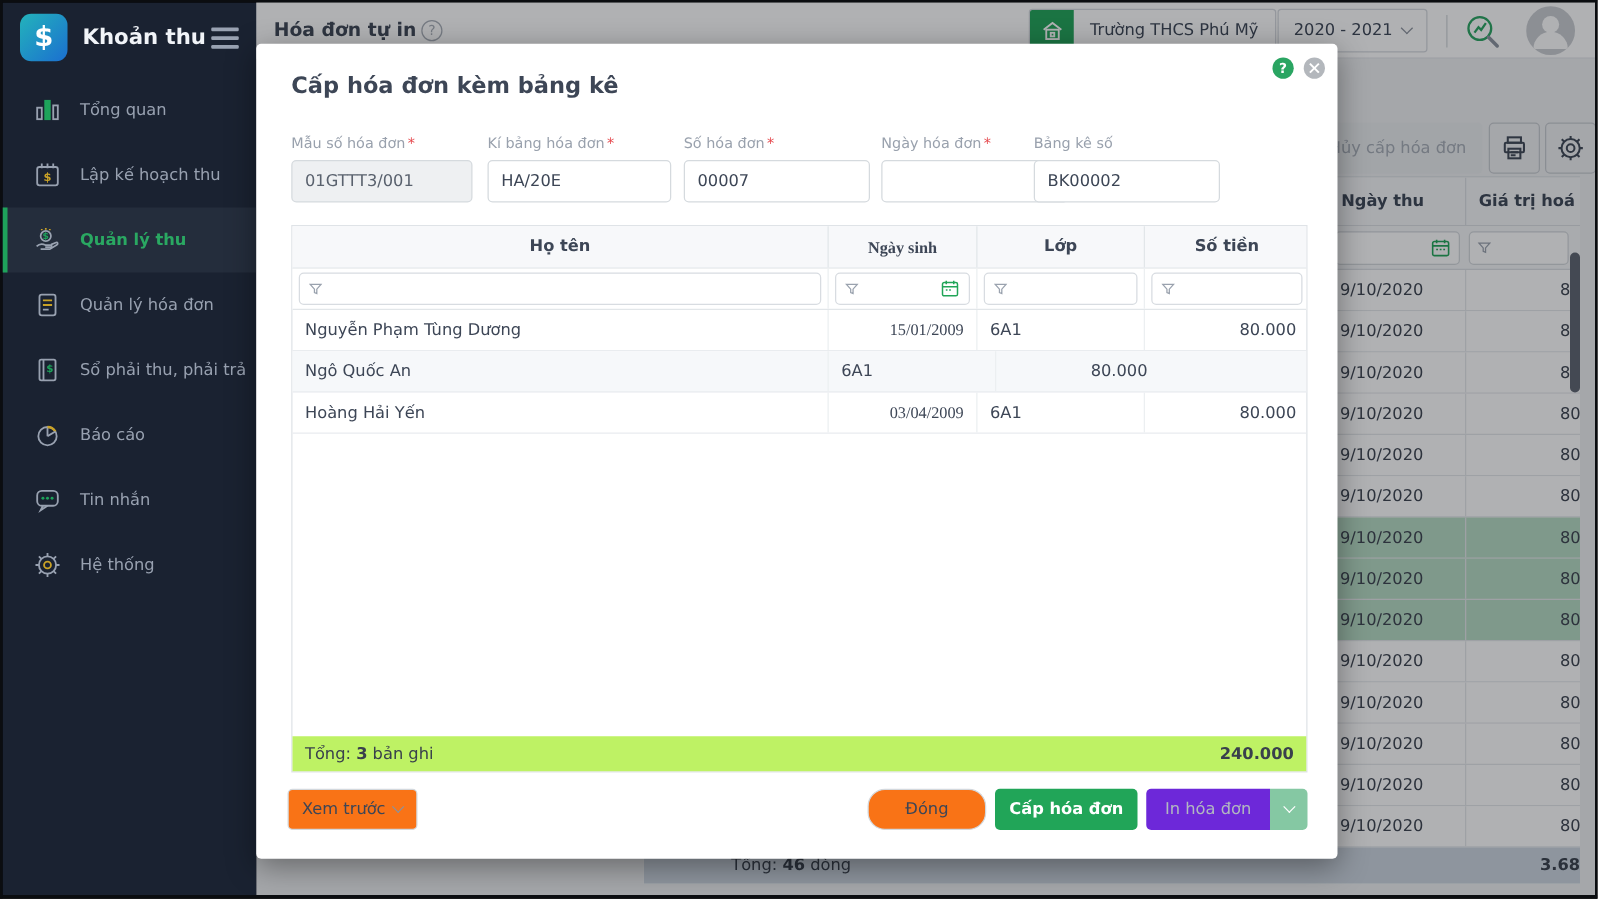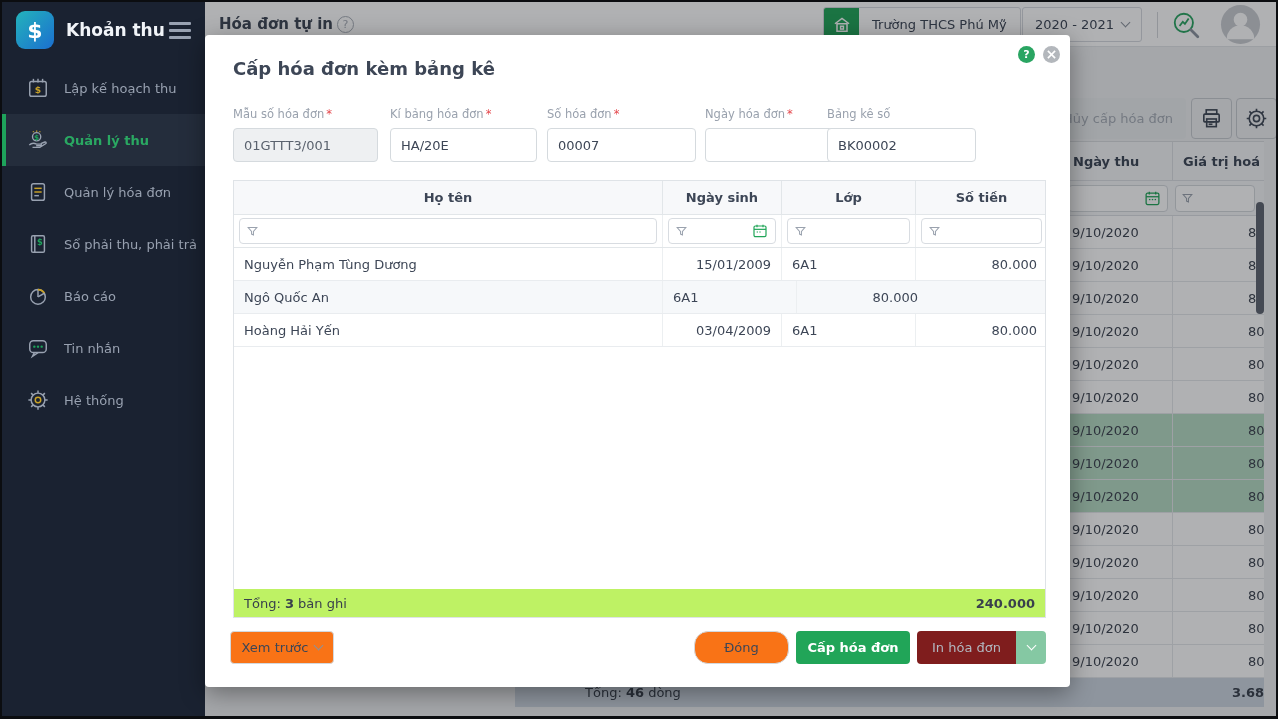--- a/index.html
+++ b/index.html
@@ -90,40 +90,40 @@
   
   .m-table{position:absolute;left:28px;top:145px;width:813px;height:438px;border:1px solid #dfe3e7;
     display:flex;flex-direction:column;font-size:13px;}
   .mt-head{display:flex;height:34px;background:#f7f8fa;border-bottom:1px solid #e2e6e9;flex:none;}
   .mt-head .cell{display:flex;align-items:center;justify-content:center;font-weight:bold;color:#3d4656;border-right:1px solid #e2e6e9;}
   .mt-head .cell:last-child,.mt-filter .cell:last-child,.mrow .cell:last-child{border-right:none;}
   .mt-filter{display:flex;height:33px;border-bottom:1px solid #e2e6e9;flex:none;align-items:center;background:#fff;}
   .mt-filter .cell{height:100%;display:flex;align-items:center;padding:0 5px;border-right:1px solid #eceff1;}
   .fbox{height:26px;flex:1;border:1px solid #d8dce1;border-radius:4px;display:flex;align-items:center;padding:0 7px;background:#fff;}
   .c-name{width:429px;flex:none;}
-  .c-dob{width:119px;flex:none;}
+  .c-dob{width:119px;flex:none;font-family:Liberation Serif, serif;}
   .c-class{width:134px;flex:none;}
   .c-amt{width:131px;flex:none;}
   .mrow{display:flex;height:33px;border-bottom:1px solid #e9ecef;flex:none;}
   .mrow:nth-child(even){background:#f6f8fa;}
   .mrow .cell{display:flex;align-items:center;padding:0 10px;border-right:1px solid #eceff1;color:#3d4656;}
   .mrow .cell.r{justify-content:flex-end;}
   .mt-fillspace{flex:1;}
   .mt-summary{flex:none;height:28px;background:#bef264;display:flex;align-items:center;
     justify-content:space-between;padding:0 10px;font-size:13px;color:#39404c;}
   .b{font-weight:bold;}
   
   .btn{position:absolute;top:596px;height:33px;border-radius:4px;font-size:13px;display:flex;align-items:center;
     justify-content:center;cursor:pointer;font-family:inherit;}
   .btn.ghost{background:#f97316;border:1px solid #d3d8dd;color:#3d4656;}
   .btn-preview{left:25px;width:104px;gap:7px;}
   .btn-close{left:489px;width:95px;border-radius:14px;}
   .btn-issue{left:591px;width:114px;background:#21a558;color:#fff;font-weight:bold;border:none;}
   .split{position:absolute;left:712px;top:596px;width:129px;height:33px;display:flex;}
-  .split .main{width:99px;background:#7f1d1d;color:#b2b8c0;border-radius:4px 0 0 4px;
+  .split .main{width:99px;background:#6d28d9;color:#b2b8c0;border-radius:4px 0 0 4px;
     display:flex;align-items:center;justify-content:center;font-size:13px;}
   .split .dd{width:30px;background:#85c8a3;border-radius:0 4px 4px 0;display:flex;align-items:center;justify-content:center;cursor:pointer;}
   .split .dd .caret{border-color:#fff;}
   svg{display:block;}
 </style>
 </head>
 <body>
 
 <div class="screen">
 
@@ -131,20 +131,30 @@
     <div class="brand">
       <div class="logo">$</div>
       <div class="brand-name">Khoản thu</div>
       <div class="burger">
           <div></div>
           <div></div>
           <div></div>
         </div>
     </div>
     <nav class="nav">
+      <div class="nav-item">
+        <span class="nicon">
+          <svg width="22" height="22" viewBox="0 0 24 24" fill="none" stroke="#98a1b0" stroke-width="1.6">
+              <rect x="3" y="10" width="4" height="10"></rect>
+              <rect x="10" y="4" width="4" height="16" fill="#1ea35b" stroke="#1ea35b"></rect>
+              <rect x="17" y="8" width="4" height="12"></rect>
+            </svg>
+          </span>
+        <span class="nlabel">Tổng quan</span>
+      </div>
       <div class="nav-item">
         <span class="nicon">
           <svg width="22" height="22" viewBox="0 0 24 24" fill="none" stroke="#98a1b0" stroke-width="1.6">
               <rect x="3" y="5" width="18" height="16" rx="2"></rect>
               <line x1="7" y1="2" x2="7" y2="6"></line>
               <line x1="12" y1="2" x2="12" y2="6"></line>
               <line x1="17" y1="2" x2="17" y2="6"></line>
               <text x="12" y="17" text-anchor="middle" font-size="10" fill="#c9a227" stroke="none" font-weight="bold">$</text>
             </svg>
           </span>

